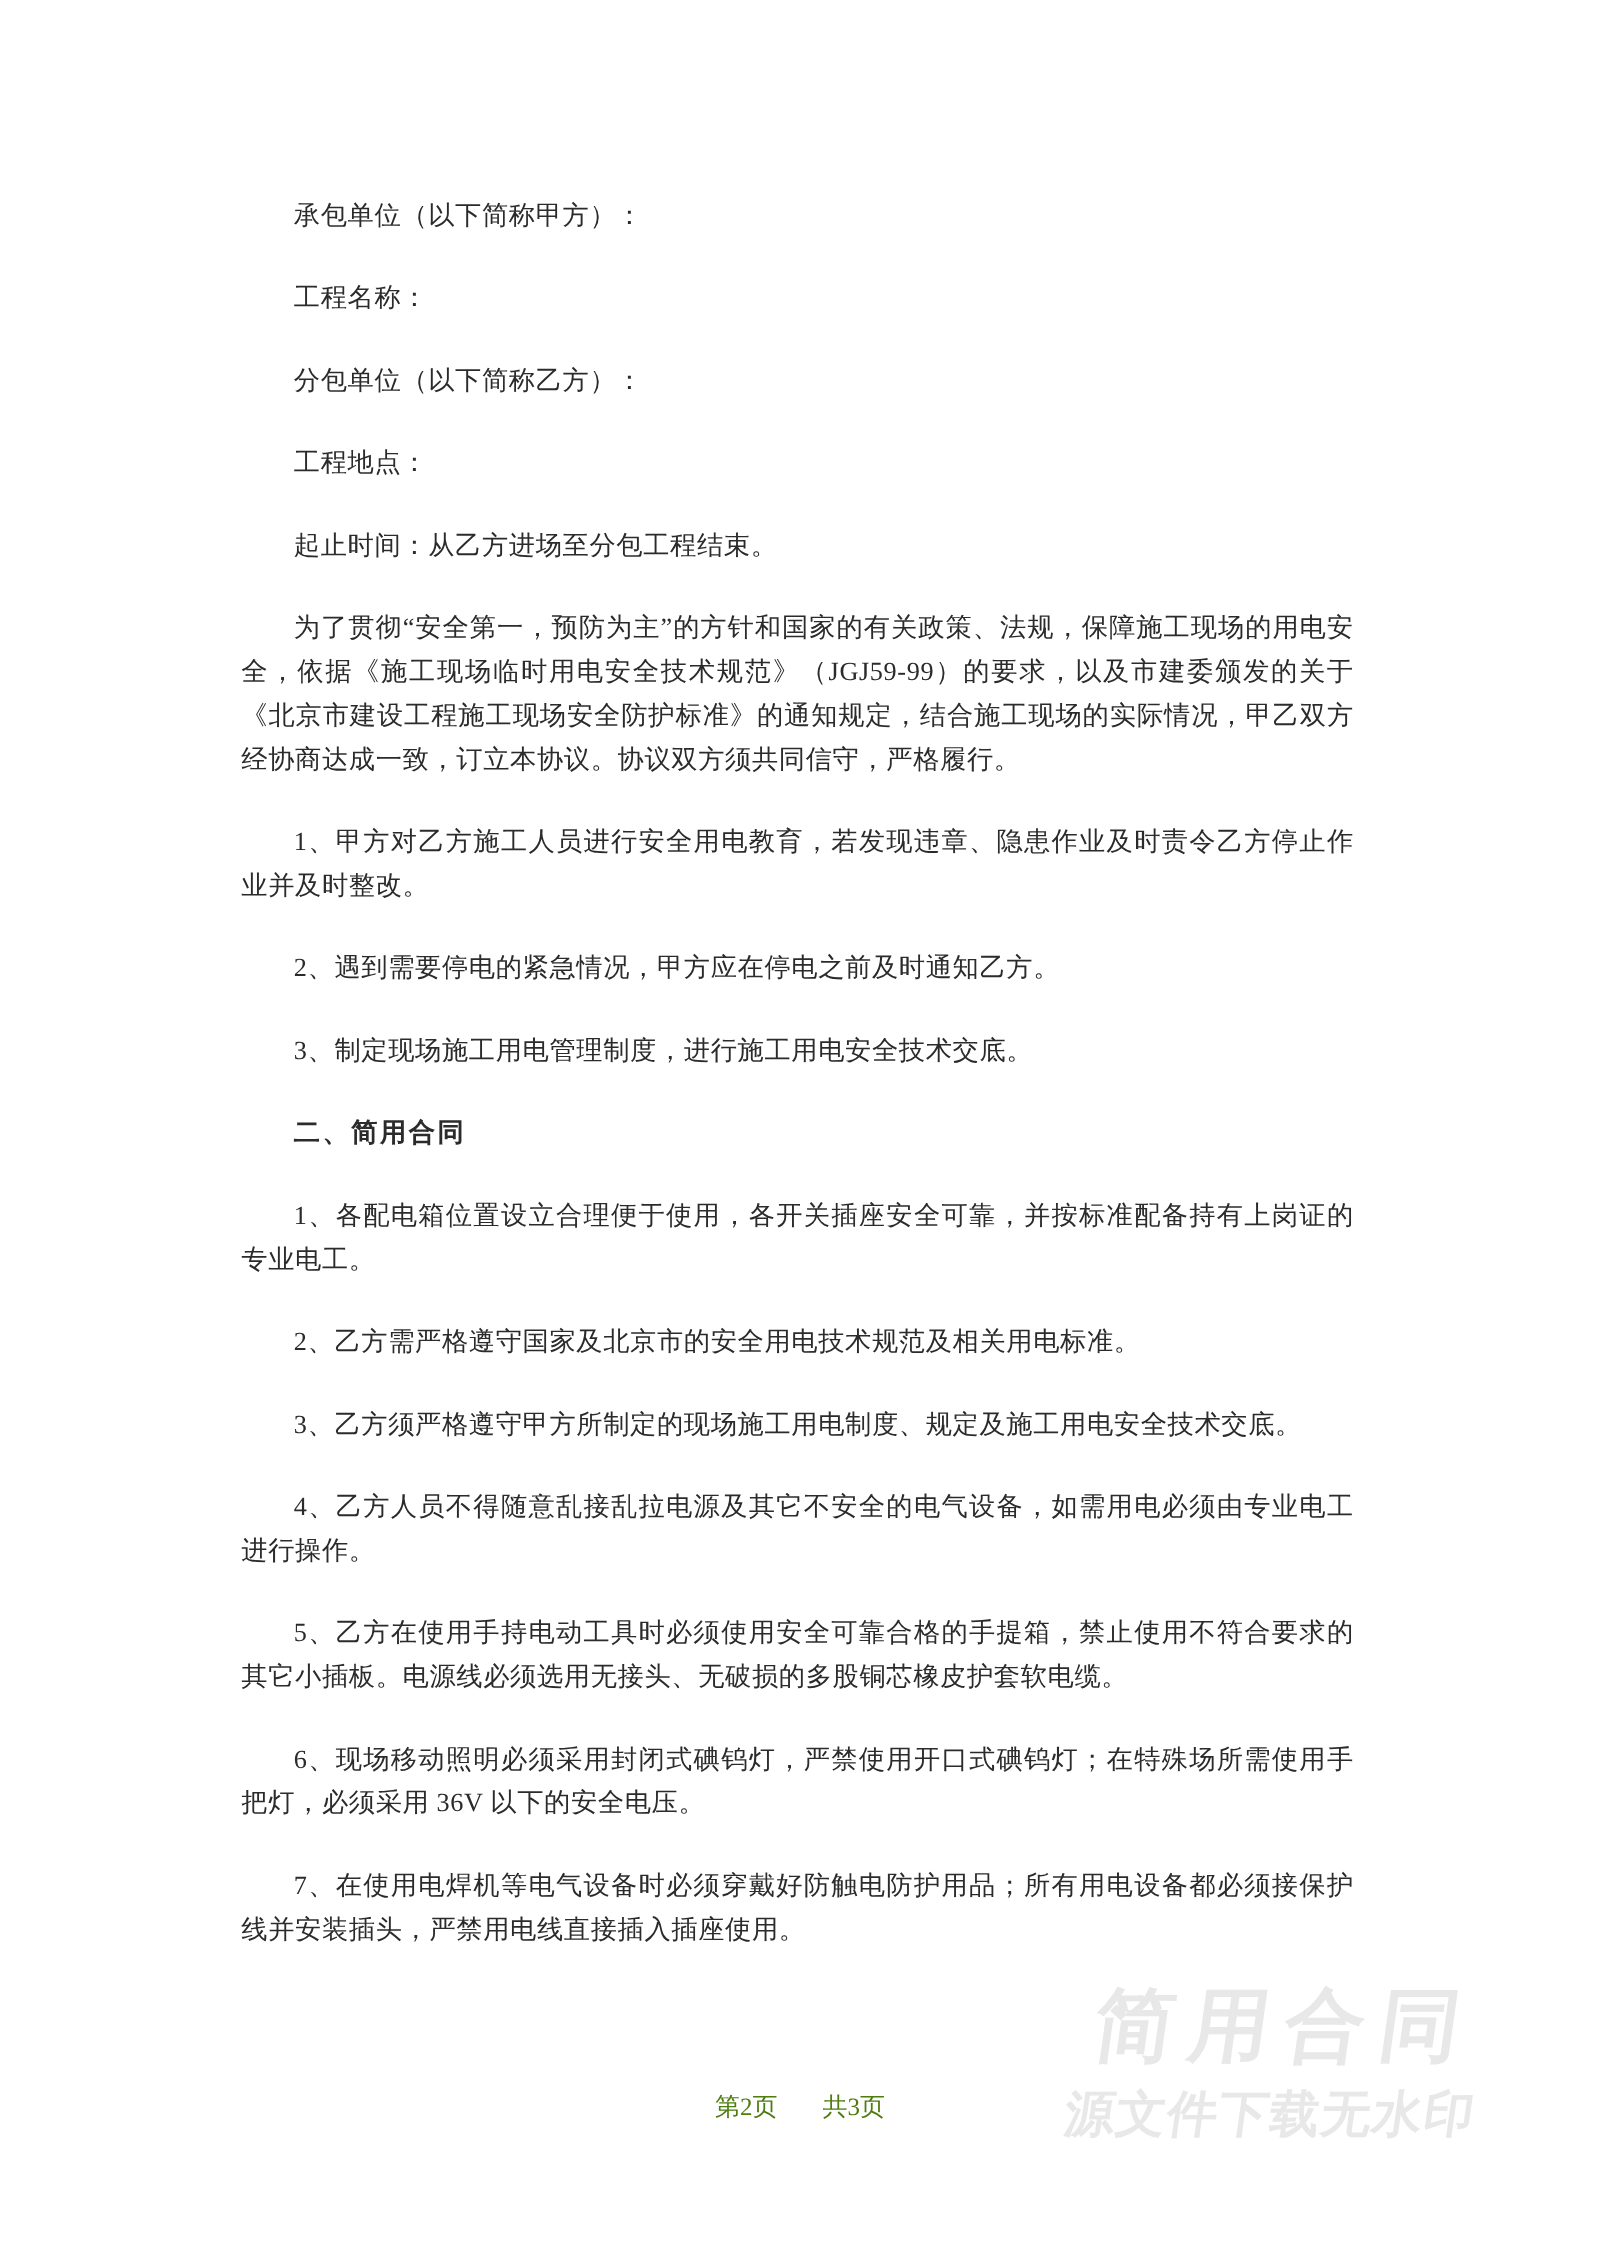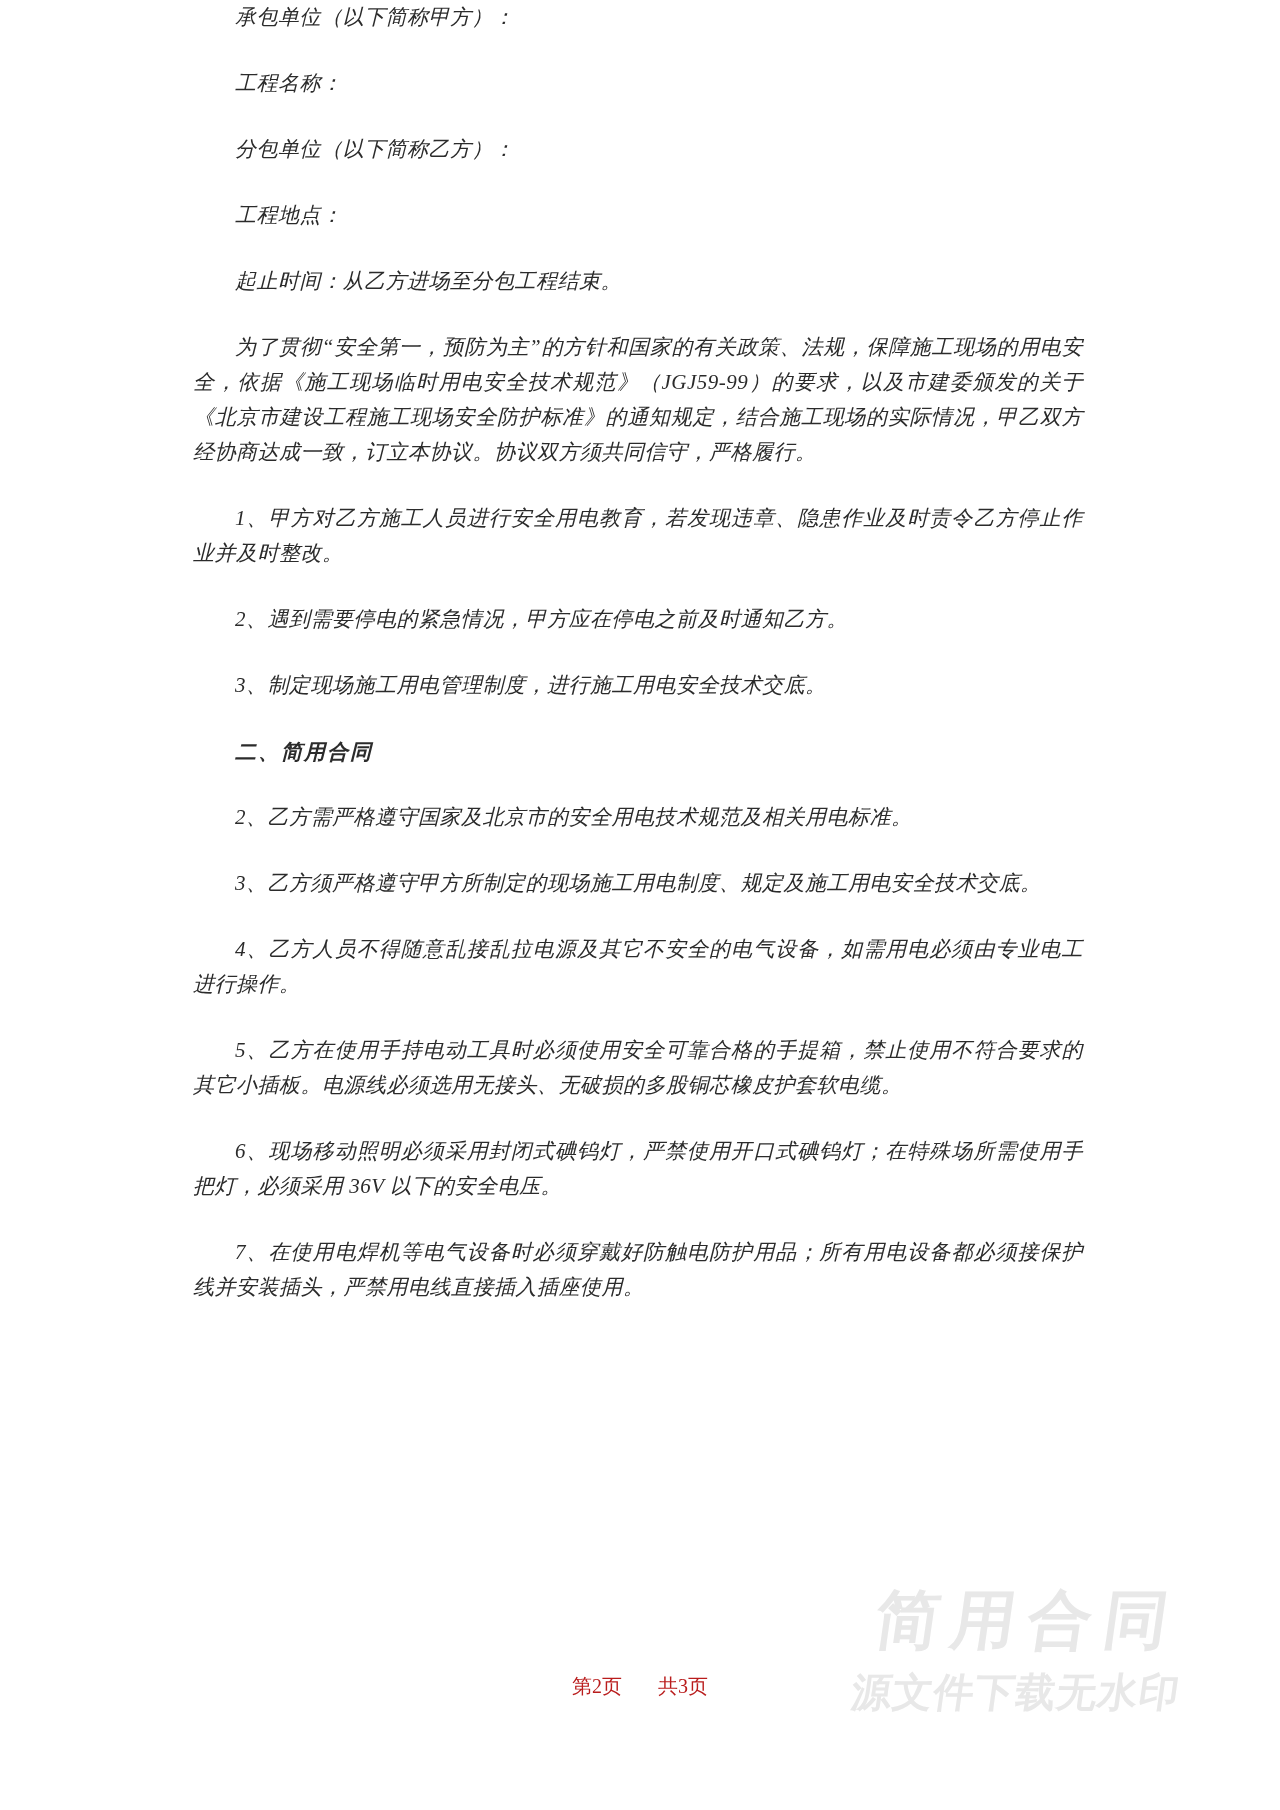--- a/index.html
+++ b/index.html
@@ -12,26 +12,26 @@
     background: #ffffff;
     overflow: hidden;
     font-family: "Liberation Serif", "DejaVu Serif", serif;
     color: #2b2b2b;
   }
 
   .doc-body {
     position: relative;
     z-index: 2;
     margin-left: 193px;
+    padding-top: 155px;
     width: 890px;
     font-size: 21px;
     line-height: 35px;
     text-align: justify;
     letter-spacing: 0.5px;
-    font-style: italic;
   }
 
   .para {
     text-indent: 42px;
     margin-bottom: 31px;
   }
 
   .heading {
     font-family: "Liberation Sans", "DejaVu Sans", sans-serif;
     font-weight: 700;
@@ -46,21 +46,21 @@
     position: absolute;
     z-index: 2;
     top: 1672px;
     left: 0;
     width: 100%;
     display: flex;
     justify-content: center;
     gap: 36px;
     font-size: 20px;
     line-height: 28px;
-    color: #b91c1c;
+    color: #4d7c0f;
   }
 
   .watermark {
     position: absolute;
     z-index: 1;
     right: 100px;
     text-align: right;
     font-family: "Liberation Sans", "DejaVu Sans", sans-serif;
     font-weight: 700;
     color: #e8e8e8;
@@ -97,20 +97,21 @@
     <p class="para">工程地点：</p>
     <p class="para">起止时间：从乙方进场至分包工程结束。</p>
 
     <p class="para">为了贯彻“安全第一，预防为主”的方针和国家的有关政策、法规，保障施工现场的用电安全，依据《施工现场临时用电安全技术规范》（JGJ59-99）的要求，以及市建委颁发的关于《北京市建设工程施工现场安全防护标准》的通知规定，结合施工现场的实际情况，甲乙双方经协商达成一致，订立本协议。协议双方须共同信守，严格履行。</p>
 
     <p class="para">1、甲方对乙方施工人员进行安全用电教育，若发现违章、隐患作业及时责令乙方停止作业并及时整改。</p>
     <p class="para">2、遇到需要停电的紧急情况，甲方应在停电之前及时通知乙方。</p>
     <p class="para">3、制定现场施工用电管理制度，进行施工用电安全技术交底。</p>
 
     <p class="heading">二、简用合同</p>
+    <p class="para">1、各配电箱位置设立合理便于使用，各开关插座安全可靠，并按标准配备持有上岗证的专业电工。</p>
     <p class="para">2、乙方需严格遵守国家及北京市的安全用电技术规范及相关用电标准。</p>
     <p class="para">3、乙方须严格遵守甲方所制定的现场施工用电制度、规定及施工用电安全技术交底。</p>
     <p class="para">4、乙方人员不得随意乱接乱拉电源及其它不安全的电气设备，如需用电必须由专业电工进行操作。</p>
     <p class="para">5、乙方在使用手持电动工具时必须使用安全可靠合格的手提箱，禁止使用不符合要求的其它小插板。电源线必须选用无接头、无破损的多股铜芯橡皮护套软电缆。</p>
     <p class="para">6、现场移动照明必须采用封闭式碘钨灯，严禁使用开口式碘钨灯；在特殊场所需使用手把灯，必须采用 36V 以下的安全电压。</p>
     <p class="para">7、在使用电焊机等电气设备时必须穿戴好防触电防护用品；所有用电设备都必须接保护线并安装插头，严禁用电线直接插入插座使用。</p>
 
   </div>
 
   <div class="footer">

